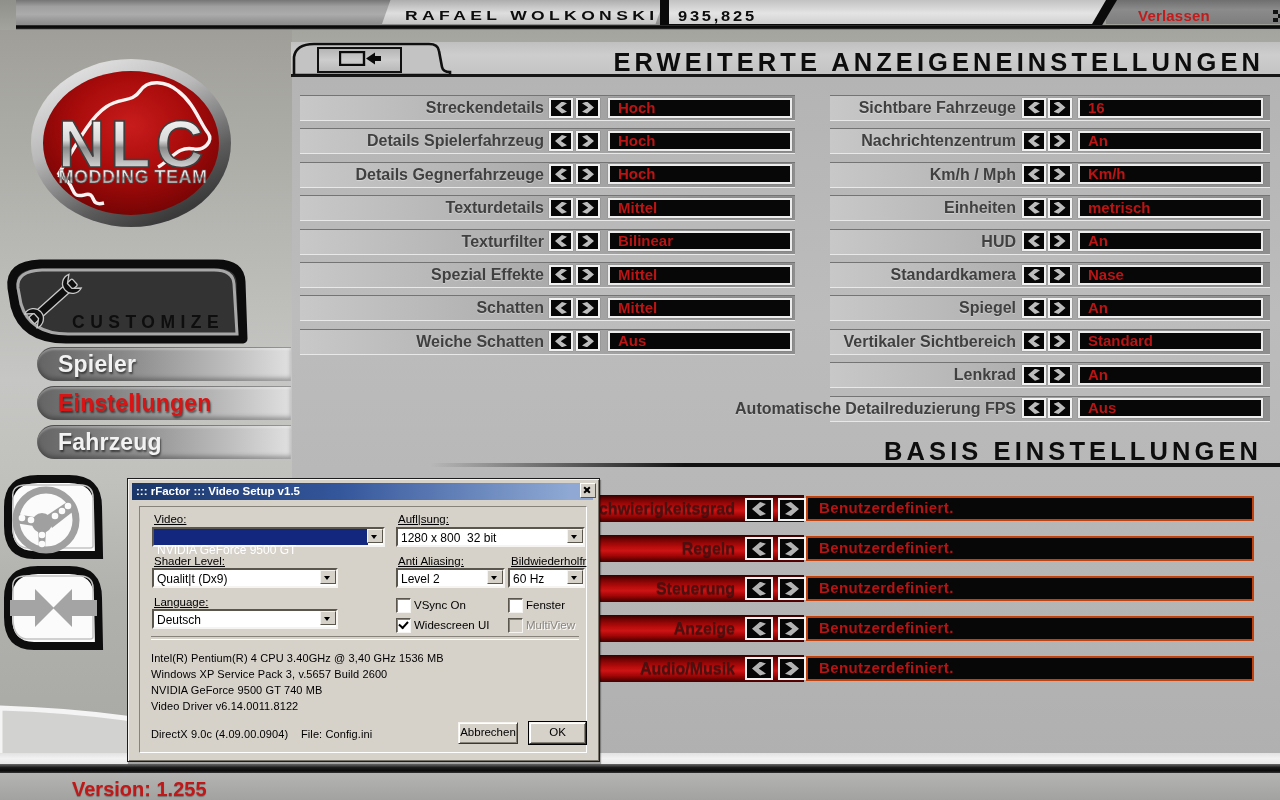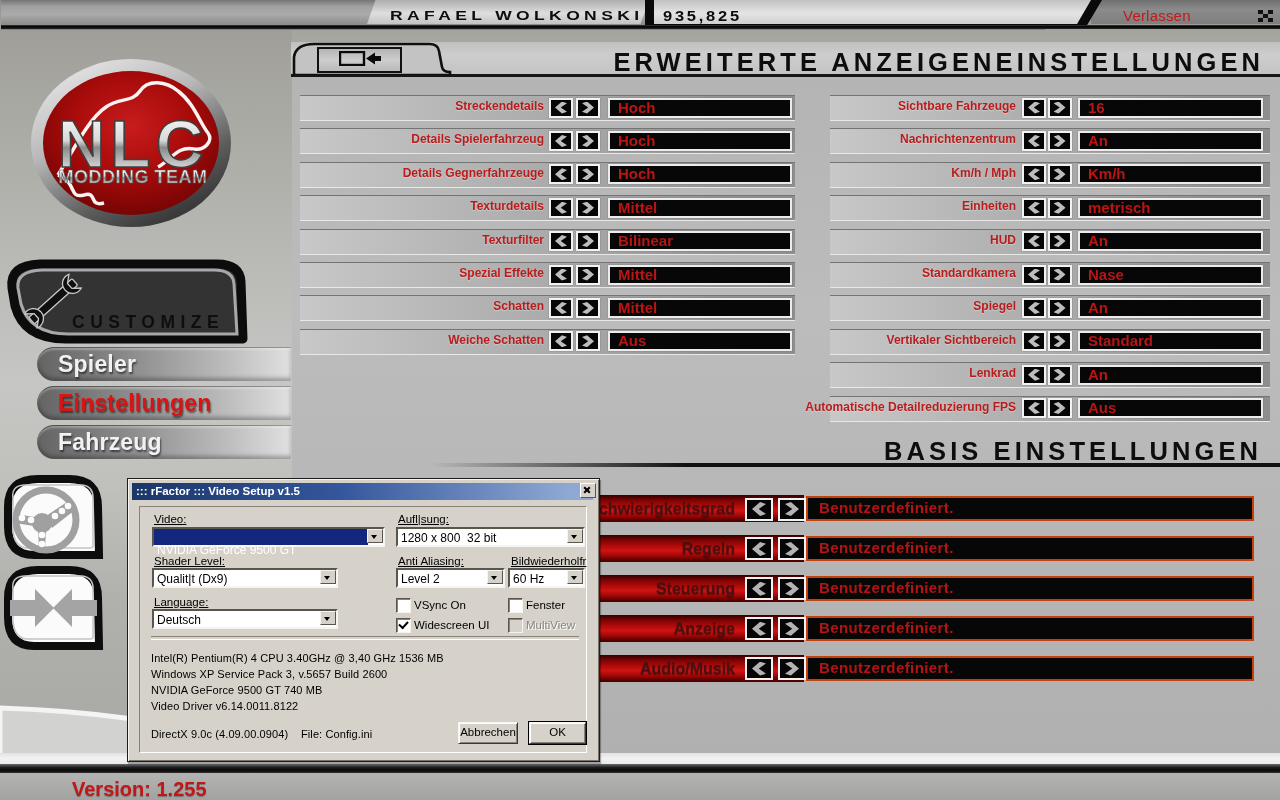--- a/index.html
+++ b/index.html
@@ -1,44 +1,44 @@
 <!DOCTYPE html>
 <html><head><meta charset="utf-8"><style>
 html,body{margin:0;padding:0;width:1280px;height:800px;overflow:hidden;}
 body{font-family:"Liberation Sans",sans-serif;position:relative;
 background:linear-gradient(180deg,#90908a 0%,#a5a59f 4%,#b0b0aa 11%,#bcbcb8 28%,#c2c2c0 48%,#b8b8b4 68%,#adada9 86%,#a4a4a0 100%);}
 .abs{position:absolute;}
 
 
-#topbar{left:1px;top:0;width:1044px;height:30px;
+#topbar{left:16px;top:0;width:1044px;height:30px;
 background:linear-gradient(180deg,#757575 0%,#a0a0a0 22%,#ababab 48%,#949494 72%,#828282 95%);}
 #topbar .blackline{position:absolute;left:0;top:25px;width:1280px;height:4px;background:linear-gradient(180deg,#3a3a3a,#000 45%,#2a2a2a);}
 #topbar .rightdark{position:absolute;left:1090px;top:0;width:190px;height:24px;background:linear-gradient(180deg,#6f6f6f,#8b8b8b 40%,#7e7e7e);}
 #namepanel{position:absolute;left:366px;top:0;width:282px;height:24px;
 background:linear-gradient(180deg,#adadad,#dedede 55%,#c4c4c4);
 clip-path:polygon(3% 0,100% 0,97% 100%,0 100%);}
 #nametext{position:absolute;left:389px;top:7px;font-weight:bold;font-size:14px;letter-spacing:3.5px;color:#0d0d0d;transform:scale(1.25,0.95);transform-origin:left center;white-space:nowrap;}
 #whitepanel{position:absolute;left:644px;top:0;width:457px;height:27px;background:#0a0a0a;
 clip-path:polygon(0 0,100% 0,96.5% 100%,0 100%);}
 #whitepanel .in{position:absolute;left:9px;top:0px;width:437px;height:24px;background:linear-gradient(180deg,#c2c2c2,#e4e4e4 55%,#d0d0d0);clip-path:polygon(0 0,100% 0,96.8% 100%,0 100%);}
 #scoretext{position:absolute;left:662px;top:7px;font-weight:bold;font-size:15px;letter-spacing:2.5px;color:#0d0d0d;transform:scale(1.1,0.95);transform-origin:left center;}
-#verlassen{position:absolute;left:1122px;top:7px;font-weight:normal;font-size:15px;color:#c11b1b;letter-spacing:0.2px;}
+#verlassen{position:absolute;left:1122px;top:7px;font-weight:bold;font-size:15px;color:#c11b1b;letter-spacing:0.2px;}
 #xflag{position:absolute;left:1256px;top:10px;width:18px;height:12px;}
 
 
 #hdrband{left:291px;top:42px;width:989px;height:32px;
 background:linear-gradient(180deg,#c0c0c0,#cdcdcd 40%,#c4c4c4);border-bottom:3px solid #161616;}
 #hdrtitle{left:0;top:48px;width:1264px;text-align:right;font-weight:bold;font-size:25px;letter-spacing:4px;color:#0d0d0d;transform:scale(1.02,1.0);transform-origin:right top;}
 #backtab{left:292px;top:41px;width:160px;height:34px;}
 #backbtn{left:317px;top:47px;width:81px;height:22px;background:linear-gradient(180deg,#b5b5b5,#cdcdcd 50%,#b9b9b9);border:2px solid #111;}
 #backbtn svg{display:block;margin:2px auto 0;}
 
 
 .band{position:absolute;height:24px;background:linear-gradient(90deg,#c8c8c8,#a8a8a8 55%,#929292 85%,#8e8e8e);border-top:1px solid #747474;border-bottom:1px solid #e8e8e8;}
-.rowlabel{position:absolute;font-weight:bold;font-size:12px;color:#b91c1c;text-align:right;letter-spacing:0px;text-shadow:0 1px 1px rgba(255,255,255,.35);}
+.rowlabel{position:absolute;font-weight:bold;font-size:16px;color:#404040;text-align:right;letter-spacing:0px;text-shadow:0 1px 1px rgba(255,255,255,.35);}
 .abtn{position:absolute;width:20px;height:16px;background:#060606;border:2px solid #f2f2f2;text-align:center;box-shadow:0 0 1px #666;}
 .abtn i{display:block;width:12px;height:12px;margin:2px auto 0;background:#bdbdbd;}
 .abtn i.l{clip-path:polygon(58% 0,100% 14%,48% 50%,100% 86%,58% 100%,0 50%);}
 .abtn i.r{clip-path:polygon(42% 0,100% 50%,42% 100%,0 86%,52% 50%,0 14%);}
 .vbox{position:absolute;background:#070707;border:2px solid #ececec;box-shadow:0 0 1px #666;}
 .vbox span{display:block;margin-left:8px;font-weight:bold;font-size:15px;line-height:16.5px;color:#bb1414;}
 
 
 #basistitle{left:0;top:437px;width:1262px;text-align:right;font-weight:bold;font-size:25px;letter-spacing:4px;color:#0d0d0d;transform:scale(1.02,1.0);transform-origin:right top;}
 #basisline{left:430px;top:463px;width:850px;height:4px;background:linear-gradient(90deg,rgba(17,17,17,0),#111 30%);}

